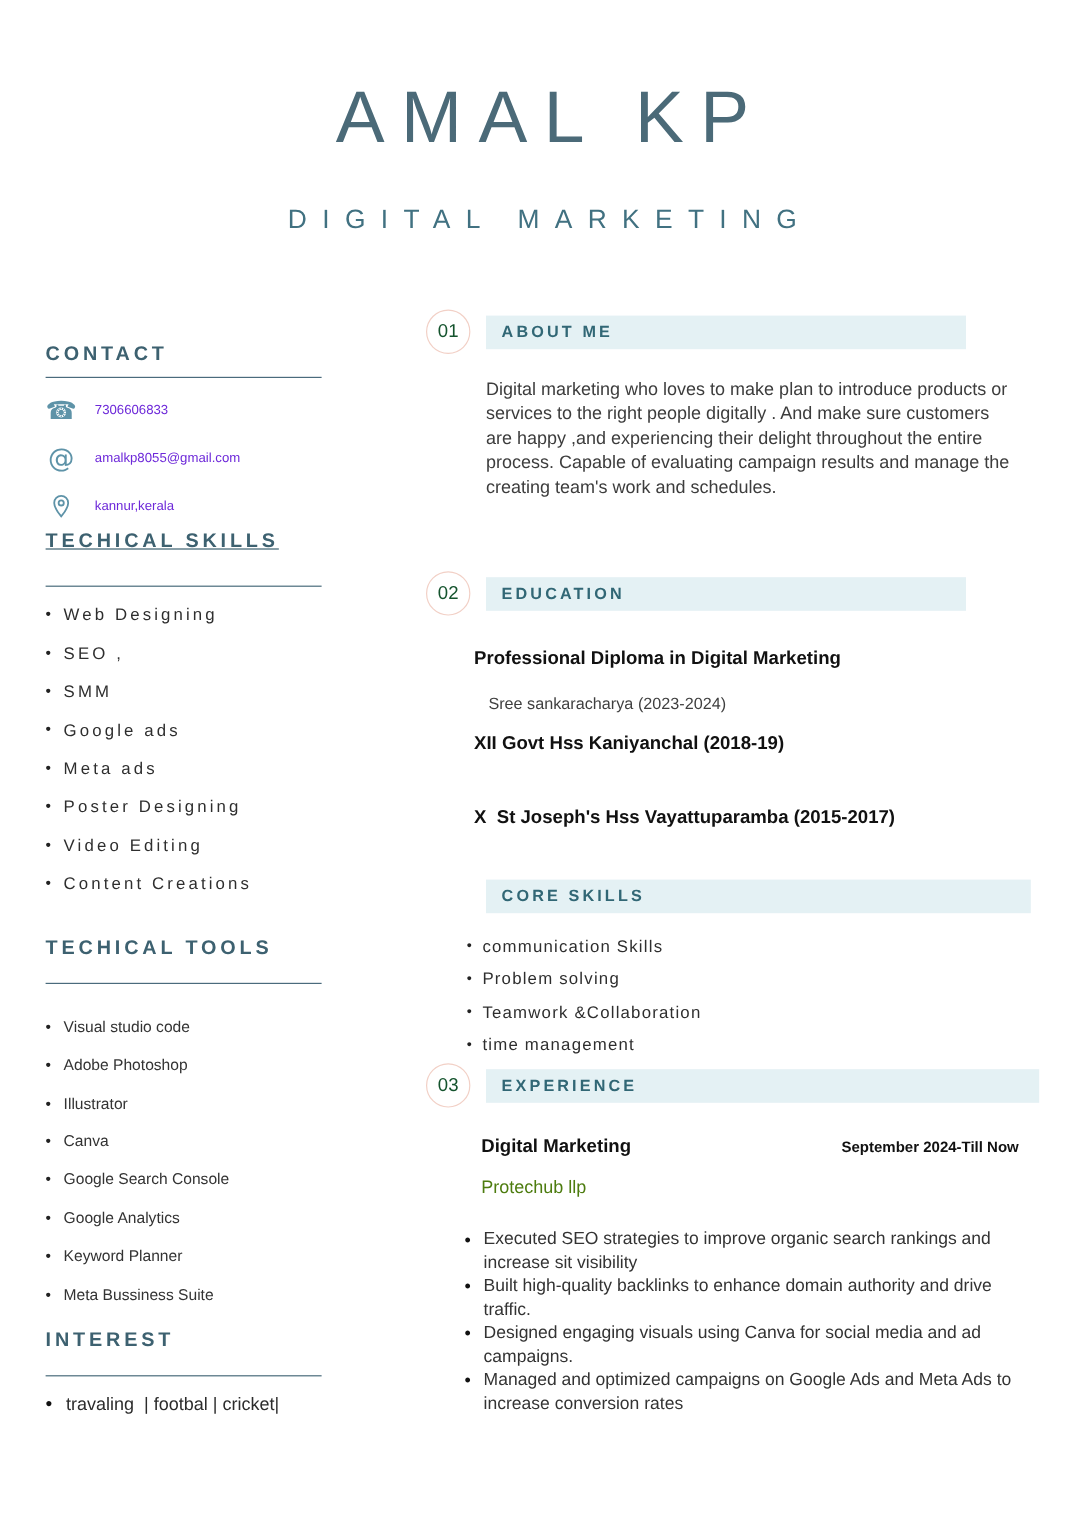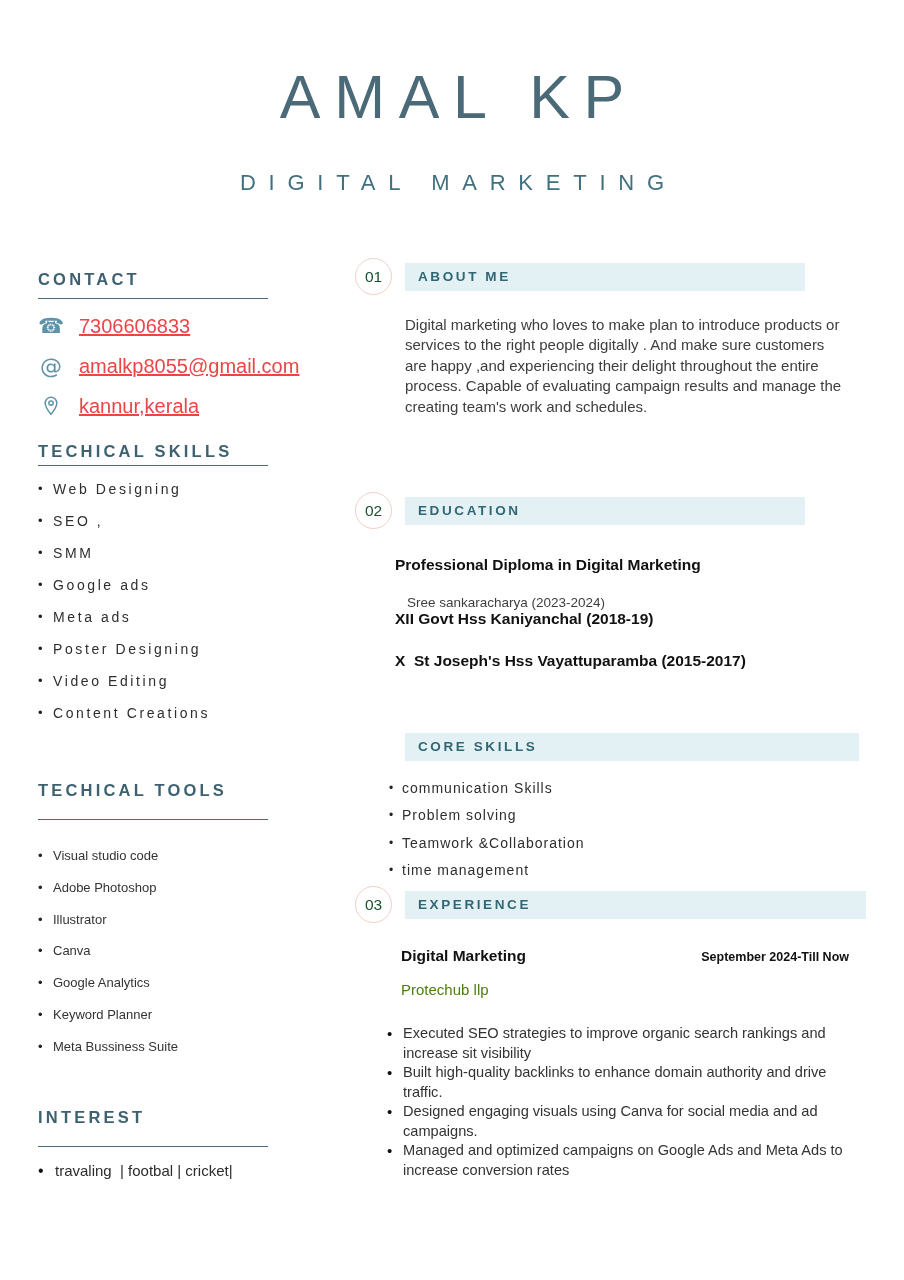--- a/index.html
+++ b/index.html
@@ -21,34 +21,34 @@
     color:#417181; text-indent:0.58em; white-space:nowrap;
   }
 
   
   .left-col { position:absolute; left:38px; top:262px; width:230px; }
   .l-section { position:absolute; left:0; width:230px; }
   .l-heading {
     font-size:16.5px; font-weight:bold; letter-spacing:3.2px;
     color:#3d6170; border-bottom:1.5px solid #4a6b7c;
   }
-  .pos-contact  { top:8px; }
+  .pos-contact  { top:24px; }
   .pos-skills   { top:180px; }
   .pos-tools    { top:519px; }
   .pos-interest { top:846px; }
   .pb-s { padding-bottom:9px; }
-  .pb-m { padding-bottom:4px; }
+  .pb-m { padding-bottom:27px;text-decoration:underline; }
   .pb-l { padding-bottom:19px; }
 
   .contact-list { margin-top:13px; }
   .contact-row { display:flex; align-items:center; height:28px; margin-bottom:12px; }
   .c-icon { width:26px; margin-right:15px; text-align:center; color:#5e93a8; flex:0 0 26px; }
   .glyph-phone { font-family:"DejaVu Sans", sans-serif; font-size:21px; }
   .glyph-at    { font-family:"DejaVu Sans", sans-serif; font-size:22px; font-weight:400; }
-  .c-value { font-size:20px; color:#ef4444;text-decoration:underline; }
+  .c-value { font-size:11px; color:#6d28d9; }
 
   ul.plain { list-style:none; }
   .skill-list { margin-top:7px; }
   .skill-list li {
     position:relative; padding-left:15px; font-size:14px; line-height:32px;
     letter-spacing:2.6px; color:#2e2e2e;
   }
   .skill-list li::before { content:"•"; position:absolute; left:0; color:#222; font-size:13px; }
 
   .tool-list { margin-top:20px; }
@@ -62,21 +62,21 @@
   .interest-list li {
     position:relative; padding-left:17px; font-size:15px; line-height:22px;
     color:#2c2c2c; white-space:pre-wrap;
   }
   .interest-list li::before { content:"•"; position:absolute; left:0; color:#111; font-size:16px; }
 
   
   .right-col { position:absolute; left:355px; top:258px; width:512px; }
   .r-section { position:absolute; left:0; width:512px; }
   .pos-about      { top:0; }
-  .pos-education  { top:234px; }
+  .pos-education  { top:218px; }
   .pos-coreskills { top:475px; }
   .pos-experience { top:628px; }
 
   .r-head { display:flex; align-items:center; }
   .num-circle {
     width:37px; height:37px; border:1.5px solid #f2d0c6; border-radius:50%;
     display:flex; align-items:center; justify-content:center;
     font-size:15.5px; color:#14532d; flex:0 0 37px; margin-right:13px;
     background:#ffffff;
   }
@@ -89,22 +89,22 @@
   .bar-w461 { width:461px; }
 
   .about-text {
     margin:20px 0 0 50px; width:440px; font-size:15px; line-height:20.4px;
     color:#3d3d3d;
   }
 
   .edu-body { margin:27px 0 0 40px; }
   .edu-bold { font-size:15.5px; font-weight:bold; color:#111111; white-space:pre-wrap; }
   .edu-sub  { font-size:13.5px; color:#3f3f3f; margin:21px 0 0 12px; }
-  .edu-e3   { }
-  .edu-e4   { margin-top:24px; }
+  .edu-e3   { margin-top:17px; }
+  .edu-e4   { margin-top:44px; }
 
   .core-list { margin:14px 0 0 34px; }
   .core-list li {
     position:relative; padding-left:13px; font-size:14px; line-height:27.3px;
     letter-spacing:1px; color:#2e2e2e;
   }
   .core-list li::before { content:"•"; position:absolute; left:0; color:#222; font-size:12px; }
 
   .exp-body { margin-left:46px; width:448px; }
   .exp-role-row { display:flex; justify-content:space-between; align-items:baseline; margin-top:24px; }
@@ -169,20 +169,21 @@
       </ul>
     </div>
 
     <div class="l-section pos-tools">
       <div class="l-heading pb-l">TECHICAL TOOLS</div>
       <ul class="plain tool-list">
         <li>Visual studio code</li>
         <li>Adobe Photoshop</li>
         <li>Illustrator</li>
         <li>Canva</li>
+        <li>Google Search Console</li>
         <li>Google Analytics</li>
         <li>Keyword Planner</li>
         <li>Meta Bussiness Suite</li>
       </ul>
     </div>
 
     <div class="l-section pos-interest">
       <div class="l-heading pb-l">INTEREST</div>
       <ul class="plain interest-list">
         <li>travaling  | footbal | cricket|</li>

